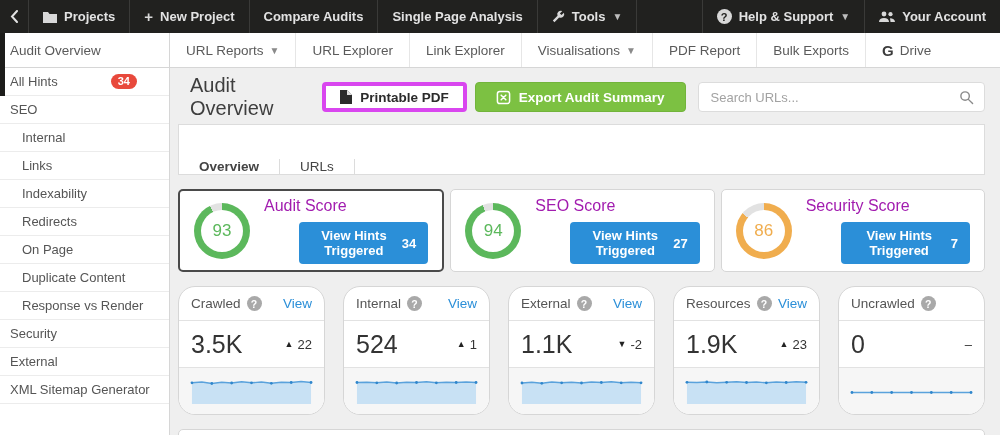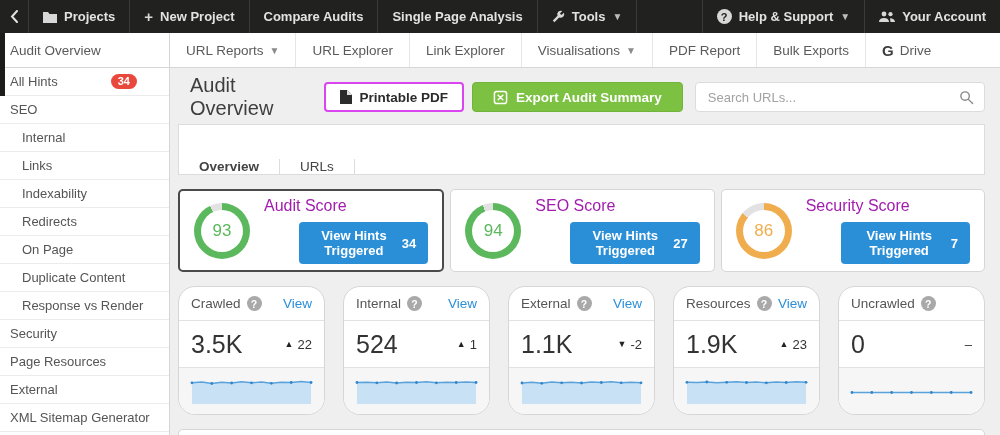--- a/index.html
+++ b/index.html
@@ -29,21 +29,21 @@
   .side-item { height:28px; display:flex; align-items:center; padding:0 10px; font-size:13px; color:#555; border-bottom:1px solid #ececec; cursor:pointer; }
   .side-item.indent { padding-left:22px; }
   .badge { margin-left:auto; margin-right:22px; background:#e8493c; color:#fff; border-radius:9px; font-size:11px; font-weight:bold; padding:2px 7px; line-height:1; }
   .edge-strip { position:absolute; left:0; top:33px; width:5px; height:63px; background:#1c1c1a; }
   
   .main { flex:1; padding:14px 15px 0 8px; overflow:hidden; }
   .main-header { display:flex; align-items:center; margin-bottom:12px; height:30px; }
   .page-title { font-size:20px; font-weight:500; color:#3e3e3e; margin:0 0 0 12px; }
   .spacer { flex:1; }
   .btn { height:30px; display:flex; align-items:center; gap:8px; border-radius:4px; font-size:13.5px; font-weight:bold; padding:0 14px; cursor:pointer; white-space:nowrap; }
-  .btn-pdf { background:#fff; border:2px solid #d946ef; color:#2b2b2b; }
+  .btn-pdf { background:#fff; border:4px solid #d946ef; color:#2b2b2b; }
   .btn-export { background:#7cc142; border:1px solid #72b43b; color:#fff; margin-left:8px; padding:0 20px; }
   .searchbox { margin-left:12px; width:292px; height:30px; background:#fff; border:1px solid #dcdcdc; border-radius:4px; display:flex; align-items:center; padding:0 10px; }
   .searchbox input { border:none; outline:none; flex:1; font-size:13px; color:#444; font-family:"Liberation Sans",sans-serif; background:transparent; }
   .searchbox input::placeholder { color:#a2a2a2; }
   
   .tabstrip { background:#fff; border:1px solid #dcdcdc; height:51px; display:flex; margin-bottom:14px;align-items:flex-end; }
   .tab { padding:0 20px; display:flex; align-items:center; font-size:13.5px; color:#444; border-right:1px solid #dcdcdc; cursor:pointer; }
   .tab.active { font-weight:bold; }
   
   .score-row { display:flex; gap:6px; margin-bottom:14px; }
@@ -180,23 +180,20 @@
         <span>On Page</span>
       </div>
     <div class="side-item indent">
         <span>Duplicate Content</span>
       </div>
     <div class="side-item indent">
         <span>Response vs Render</span>
       </div>
     <div class="side-item">
         <span>Security</span>
-      </div>
-    <div class="side-item">
-        <span>Page Resources</span>
       </div>
     <div class="side-item">
         <span>External</span>
       </div>
     <div class="side-item">
         <span>XML Sitemap Generator</span>
       </div>
   </div>
 
   <div class="main">

